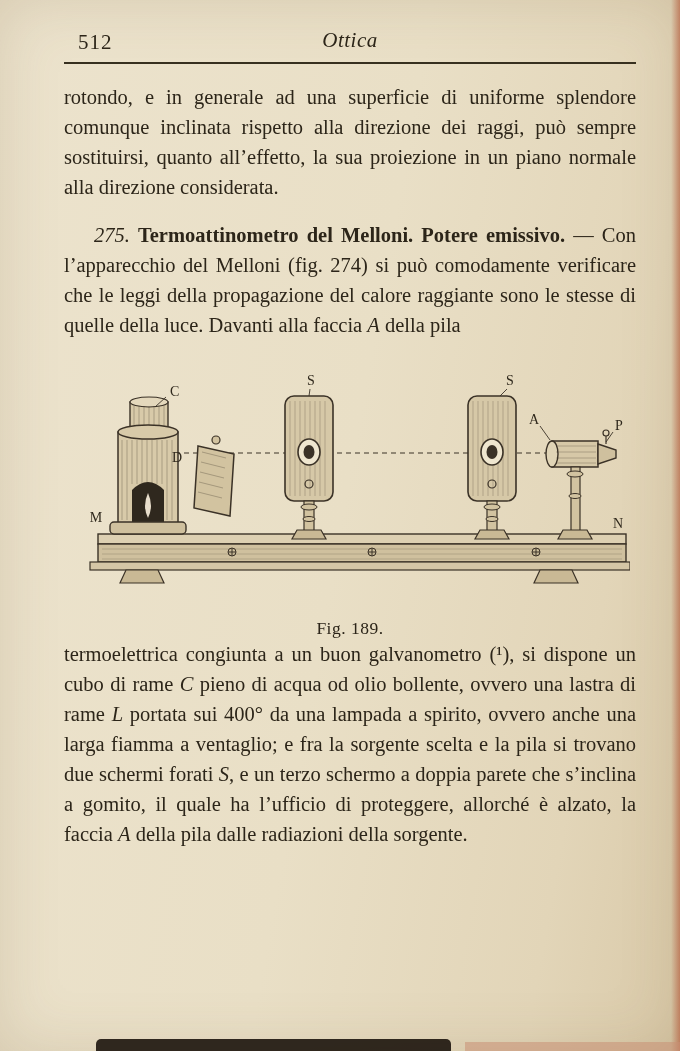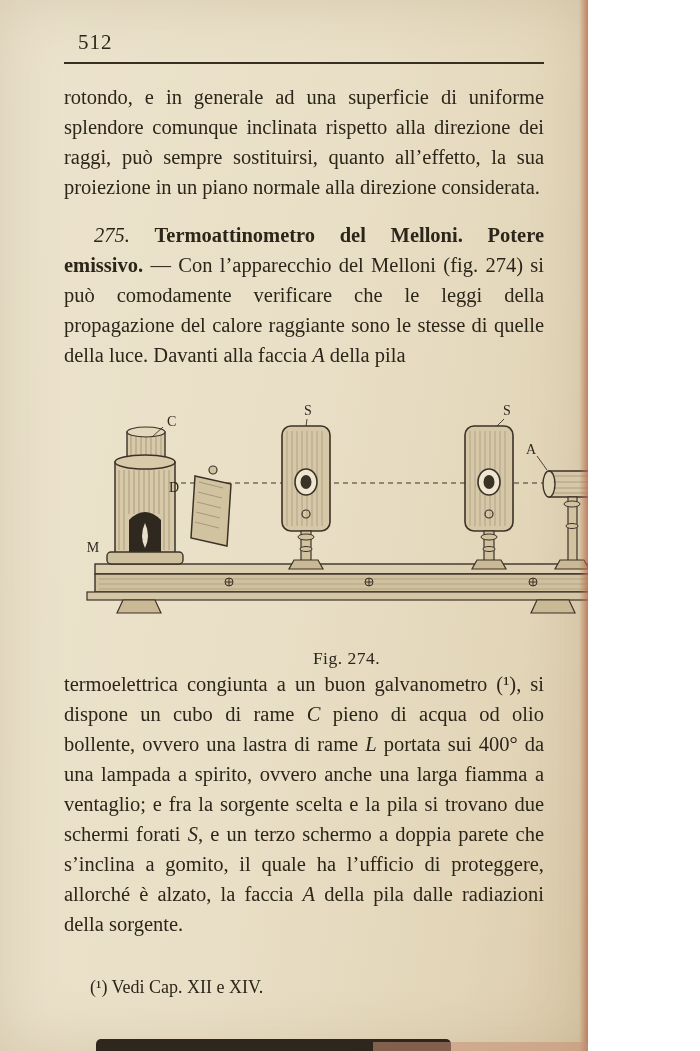--- a/index.html
+++ b/index.html
@@ -1,21 +1,21 @@
 <!DOCTYPE html>
 <html><head>
 <meta charset="utf-8">
 <style>
   * { margin: 0; padding: 0; box-sizing: border-box; }
   html, body { width: 700px; height: 1051px; }
   body { font-family: "Liberation Serif", "DejaVu Serif", serif; }
 
   .page {
     position: relative;
-    width: 588px; height: 1051px;
+    width: 680px; height: 1051px;
     background: linear-gradient(100deg, #ece3cd 0%, #e9dfc6 50%, #e2d5b8 82%, #d9c9a8 100%);
     color: #2c2519;
     overflow: hidden;
     padding: 26px 44px 0 64px;
     box-shadow: inset 0 0 60px rgba(120,95,55,.18);
   }
 
   
   .edge-right {
     position: absolute; top: 0; right: 0; width: 9px; height: 100%;
@@ -76,20 +76,21 @@
     color: #2c2519;
   }
 </style>
 </head>
 <body>
 
 <div class="page">
 
   <header class="running-head">
     <span class="page-num">512</span>
+    <span class="running-title">Ottica</span>
   </header>
   <div class="head-rule"></div>
 
   <main class="text-block">
 
     <p class="para"><span>rotondo, e in generale ad una superficie di uniforme splendore comunque inclinata rispetto alla direzione dei raggi, può sempre sostituirsi, quanto all’effetto, la sua proiezione in un piano normale alla direzione considerata.</span></p>
 
     <p class="para indent"><span style="font-style: italic;">275. </span><span style="font-weight: 700;">Termoattinometro del Melloni. Potere emissivo.</span><span> — Con l’apparecchio del Melloni (fig. 274) si può comodamente verificare che le leggi della propagazione del calore raggiante sono le stesse di quelle della luce. Davanti alla faccia </span><span style="font-style: italic;">A</span><span> della pila</span></p>
 
     <figure class="figure-block">
@@ -185,27 +186,24 @@
         <text class="fig-label" x="100" y="30">C</text>
         <text class="fig-label" x="112" y="96" text-anchor="end">D</text>
         <text class="fig-label" x="241" y="19" text-anchor="middle">S</text>
         <text class="fig-label" x="440" y="19" text-anchor="middle">S</text>
         <text class="fig-label" x="464" y="58" text-anchor="middle">A</text>
         <text class="fig-label" x="549" y="64" text-anchor="middle">P</text>
         <text class="fig-label" x="26" y="156" text-anchor="middle">M</text>
         <text class="fig-label" x="548" y="162" text-anchor="middle">N</text>
       </svg>
 
-      <figcaption class="figure-caption">Fig. 274.</figcaption>
+      <figcaption class="figure-caption">Fig. 189.</figcaption>
     </figure>
 
     <p class="para after-figure"><span>termoelettrica congiunta a un buon galvanometro (¹), si dispone un cubo di rame </span><span style="font-style: italic;">C</span><span> pieno di acqua od olio bollente, ovvero una lastra di rame </span><span style="font-style: italic;">L</span><span> portata sui 400° da una lampada a spirito, ovvero anche una larga fiamma a ventaglio; e fra la sorgente scelta e la pila si trovano due schermi forati </span><span style="font-style: italic;">S</span><span>, e un terzo schermo a doppia parete che s’inclina a gomito, il quale ha l’ufficio di proteggere, allorché è alzato, la faccia </span><span style="font-style: italic;">A</span><span> della pila dalle radiazioni della sorgente.</span></p>
 
-    <div class="footnote">
-      <span>(¹) Vedi Cap. XII e XIV.</span>
-    </div>
 
   </main>
 
   <div class="edge-right"></div>
   <div class="edge-bottom"></div>
   <div class="edge-bottom-right"></div>
 </div>
 
 </body></html>

